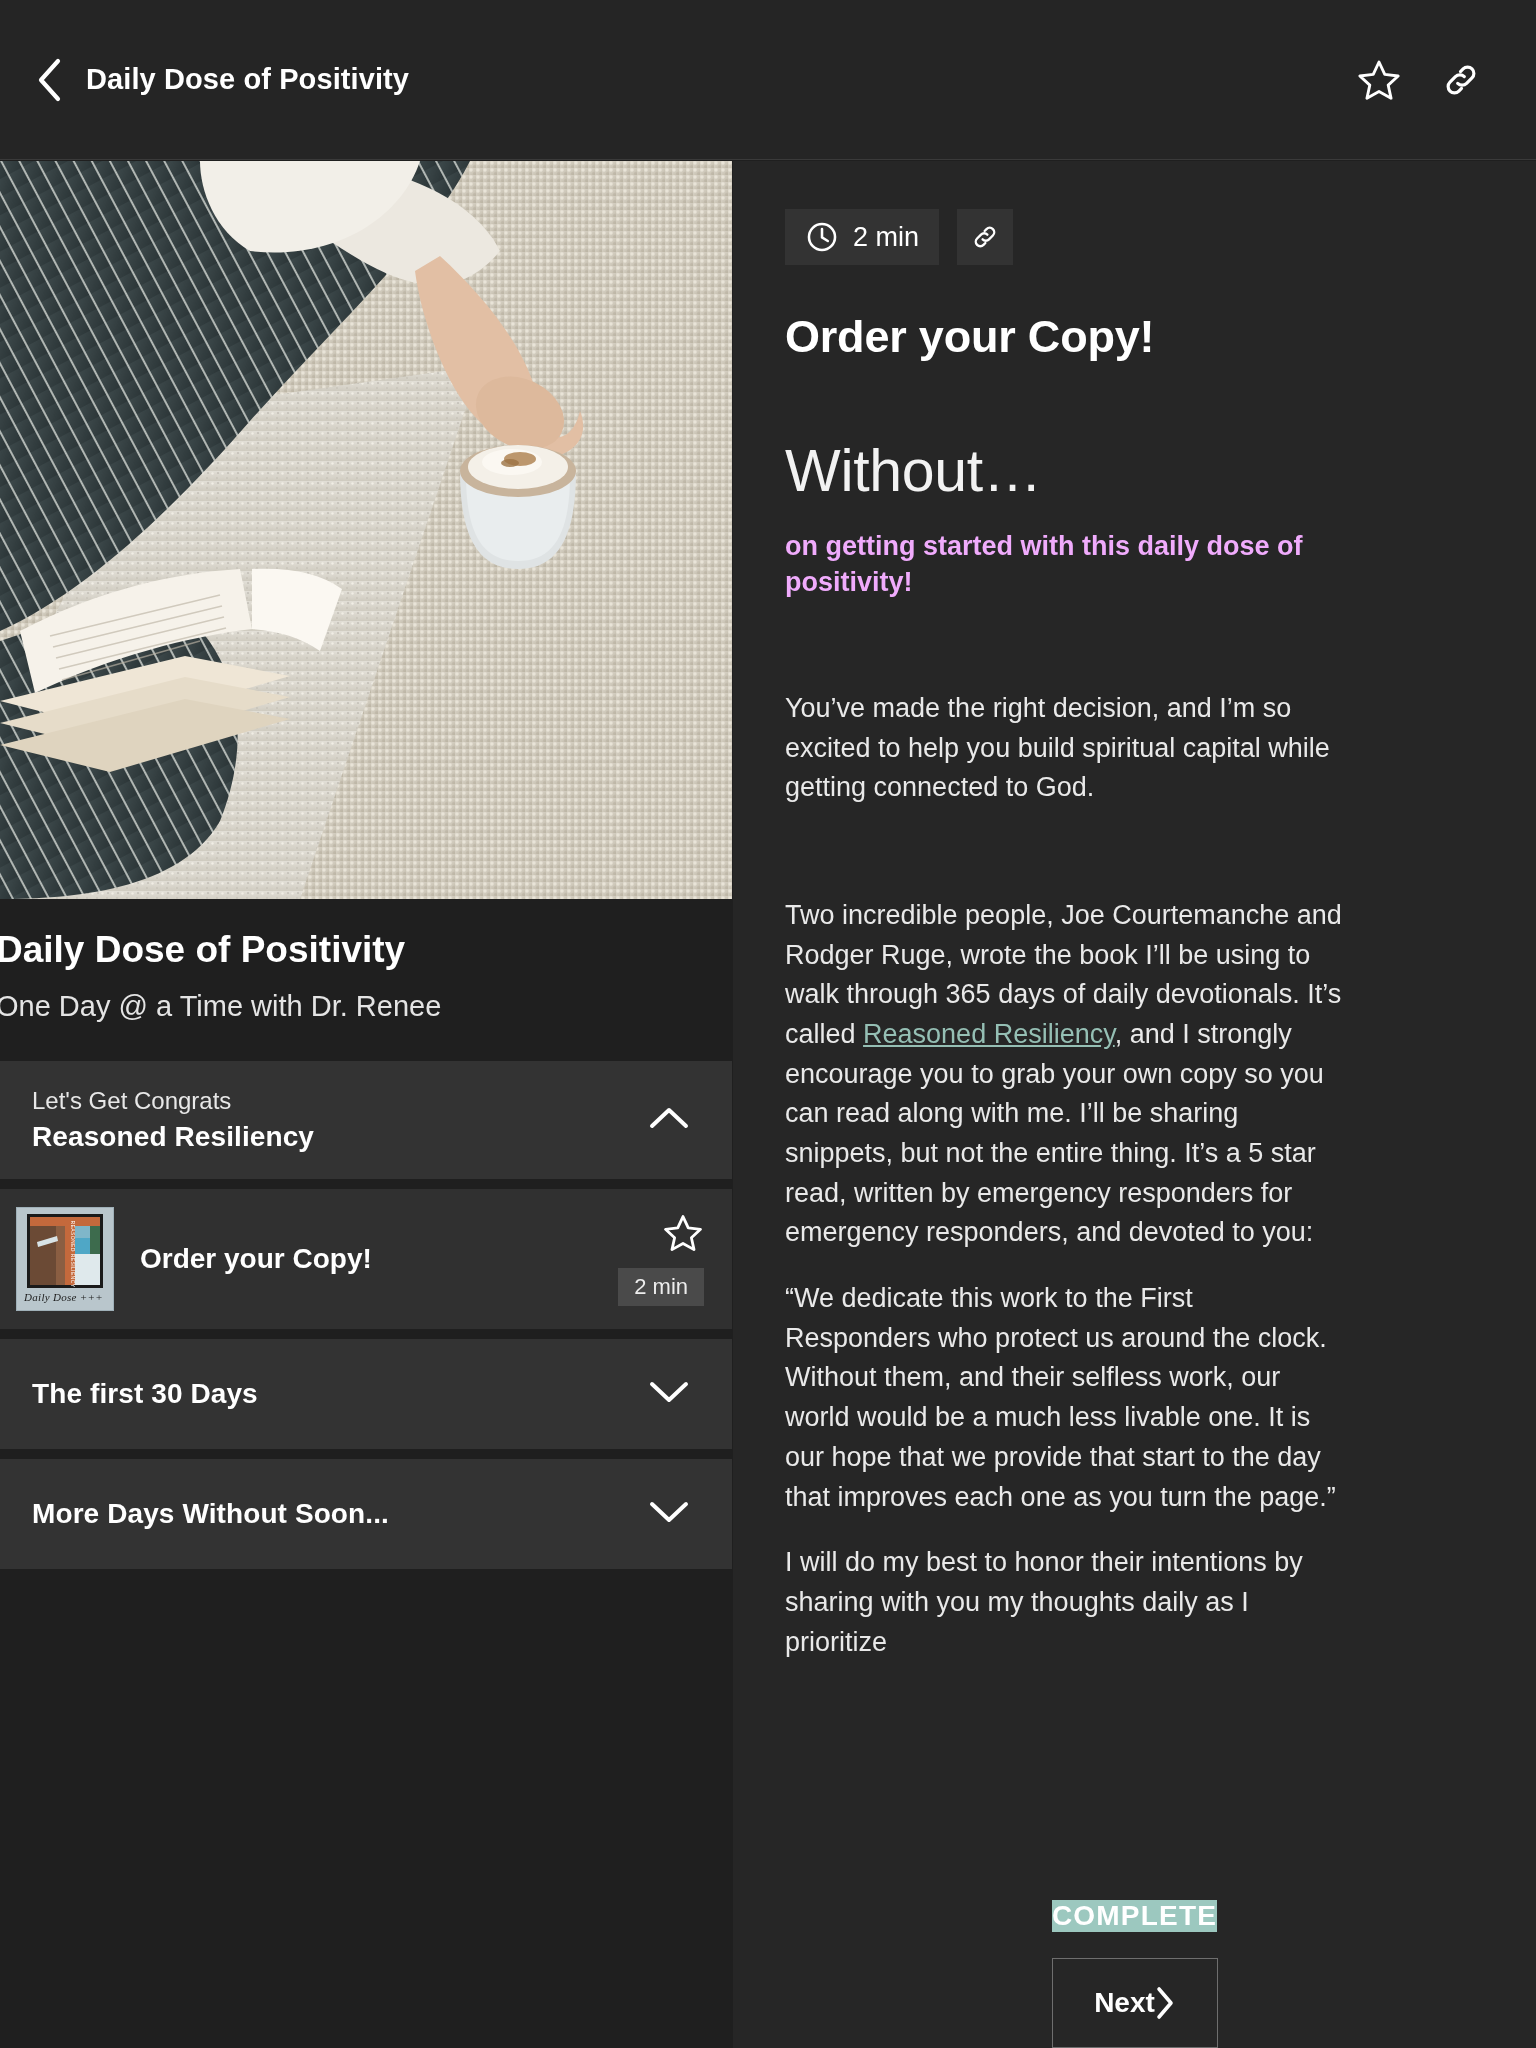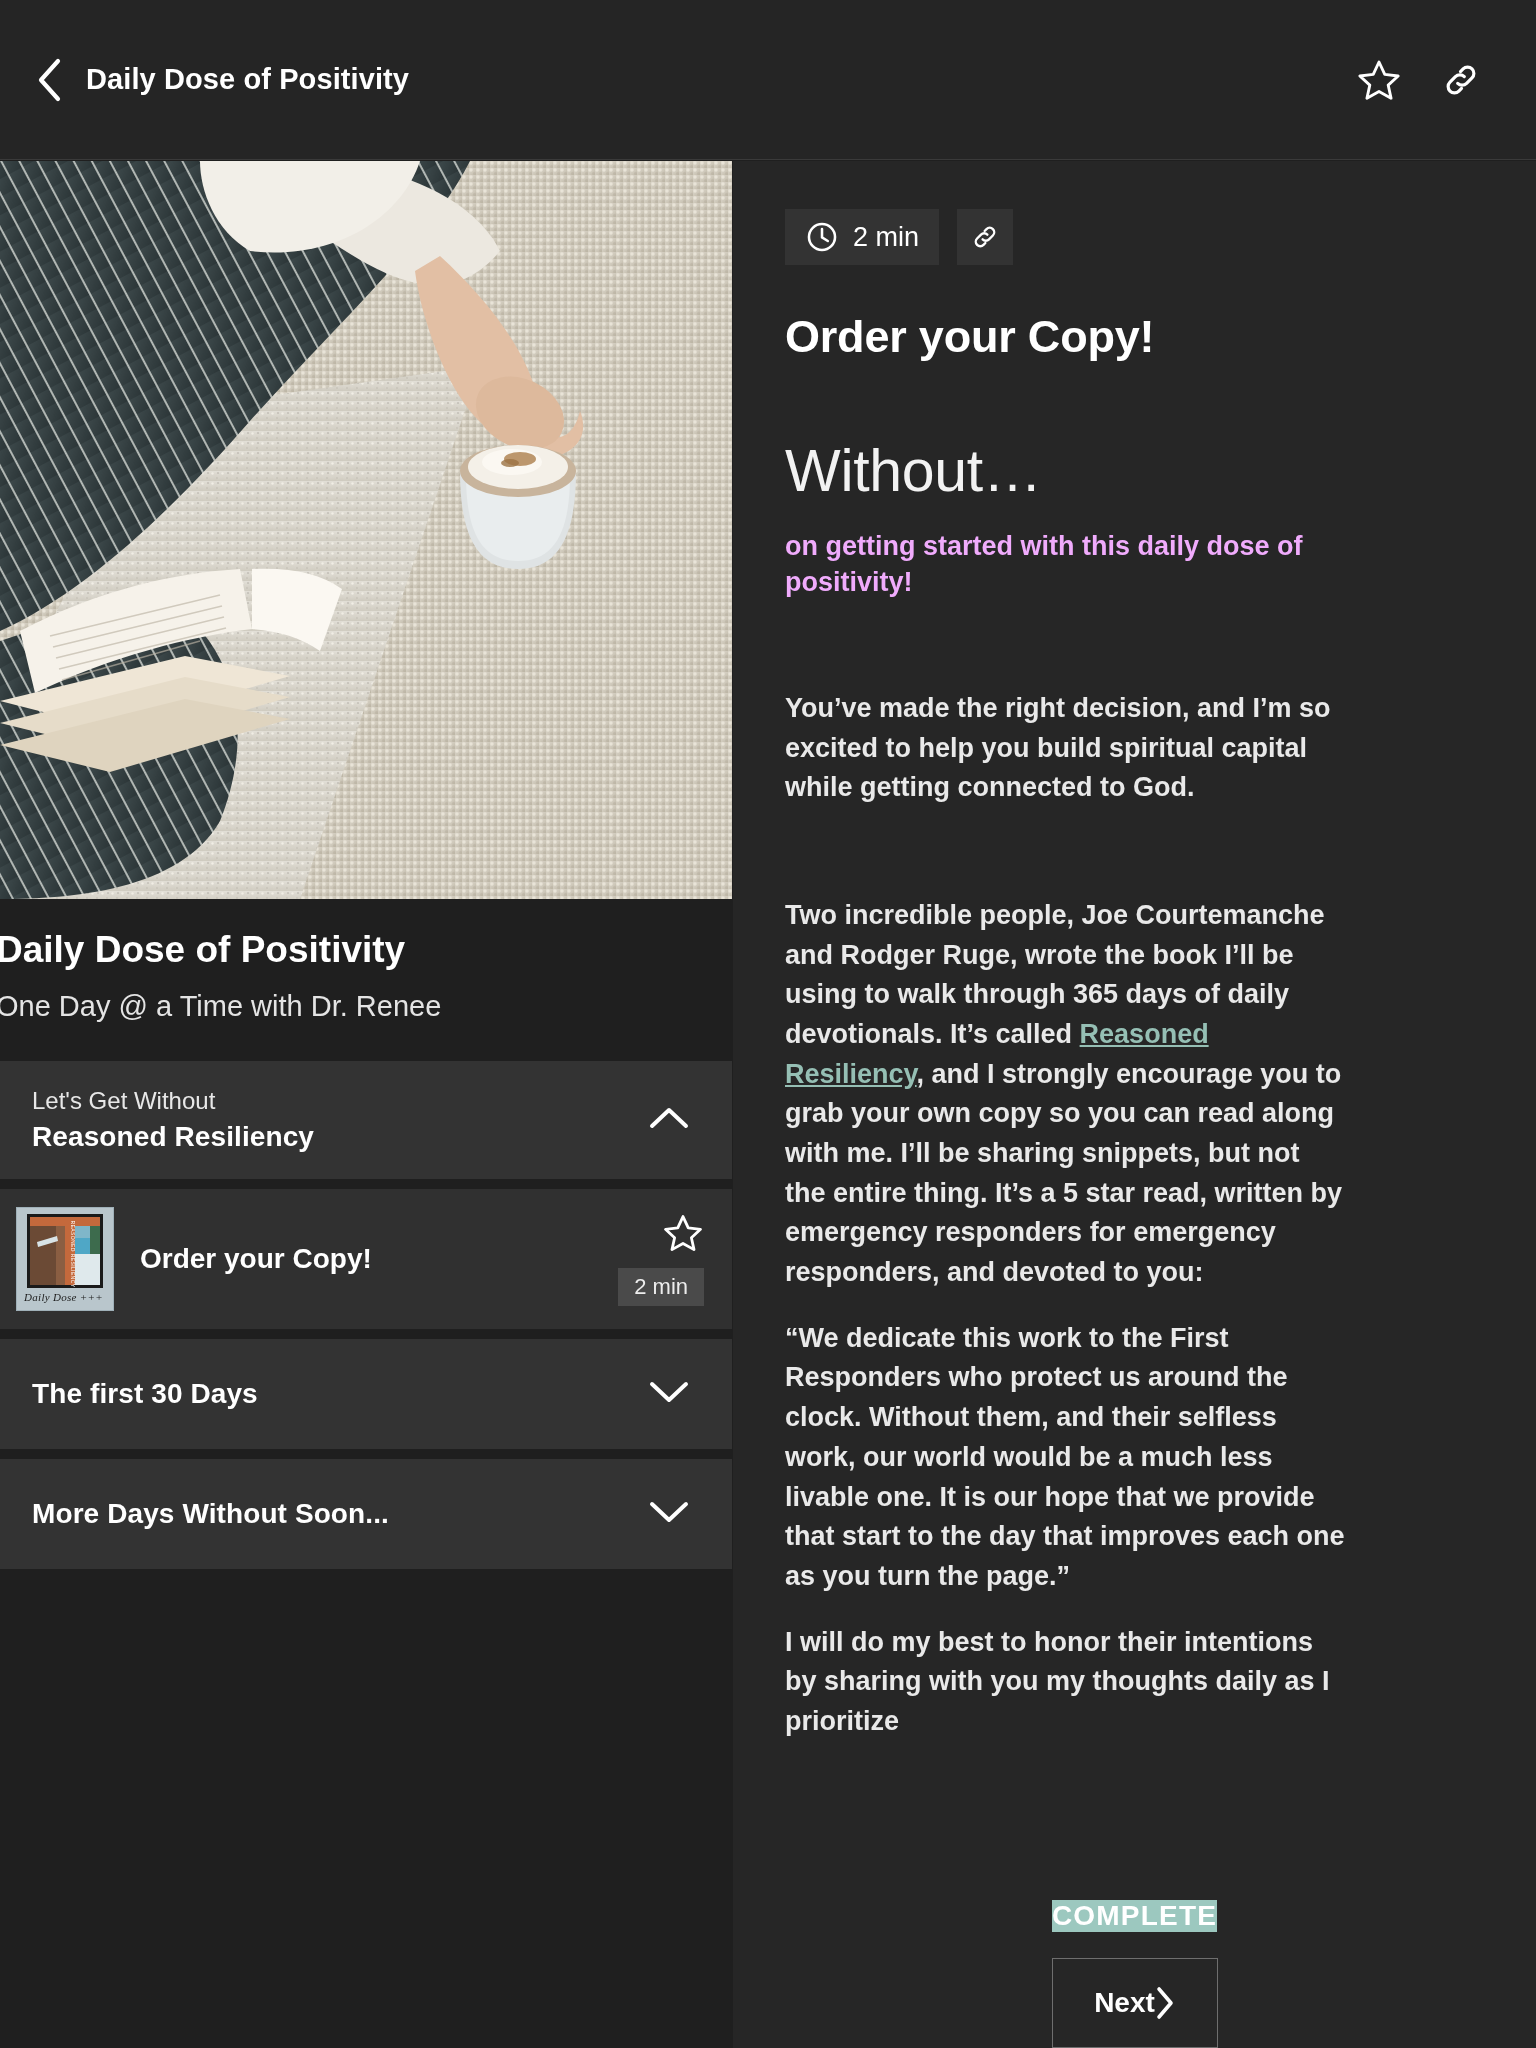--- a/index.html
+++ b/index.html
@@ -125,21 +125,21 @@
   }
   .congrats{
     color:#f2f2f2; font-size:59px; font-weight:400; margin-top:74px;
     letter-spacing:-.3px;
   }
   .lead{
     color:#f0abfc; font-size:27px; font-weight:bold; line-height:1.33;
     margin-top:24px; max-width:560px;
   }
   .body-p{
-    color:#e9e9e9; font-size:27px; line-height:1.47; font-weight:700;
+    color:#e9e9e9; font-size:27px; line-height:1.47; font-weight:400;
     margin-top:42px; max-width:560px;
   }
   .body-p.tight{ margin-top:26px; }
   .body-p.gap-big{ margin-top:88px; }
   .link{
     color:#95bfb4; text-decoration:underline; cursor:pointer;
   }
 
   
   .footer{
@@ -266,21 +266,21 @@
     <div class="course-block">
       <div class="course-title">Daily Dose of Positivity</div>
       <div class="course-sub">One Day @ a Time with Dr. Renee</div>
     </div>
 
     <div class="accordion">
 
       <div class="acc-section">
         <div class="acc-head">
           <div>
-            <div class="acc-kicker">Let's Get Without</div>
+            <div class="acc-kicker">Let's Get Congrats</div>
             <div class="acc-title">Reasoned Resiliency</div>
           </div>
           <span class="chev">
             <svg width="42" height="26" viewBox="0 0 42 26" fill="none">
               <path d="M4 21 L21 5 L38 21" stroke="#ffffff" stroke-width="4" stroke-linecap="round" stroke-linejoin="round"></path>
             </svg>
           </span>
         </div>
       </div>
 

